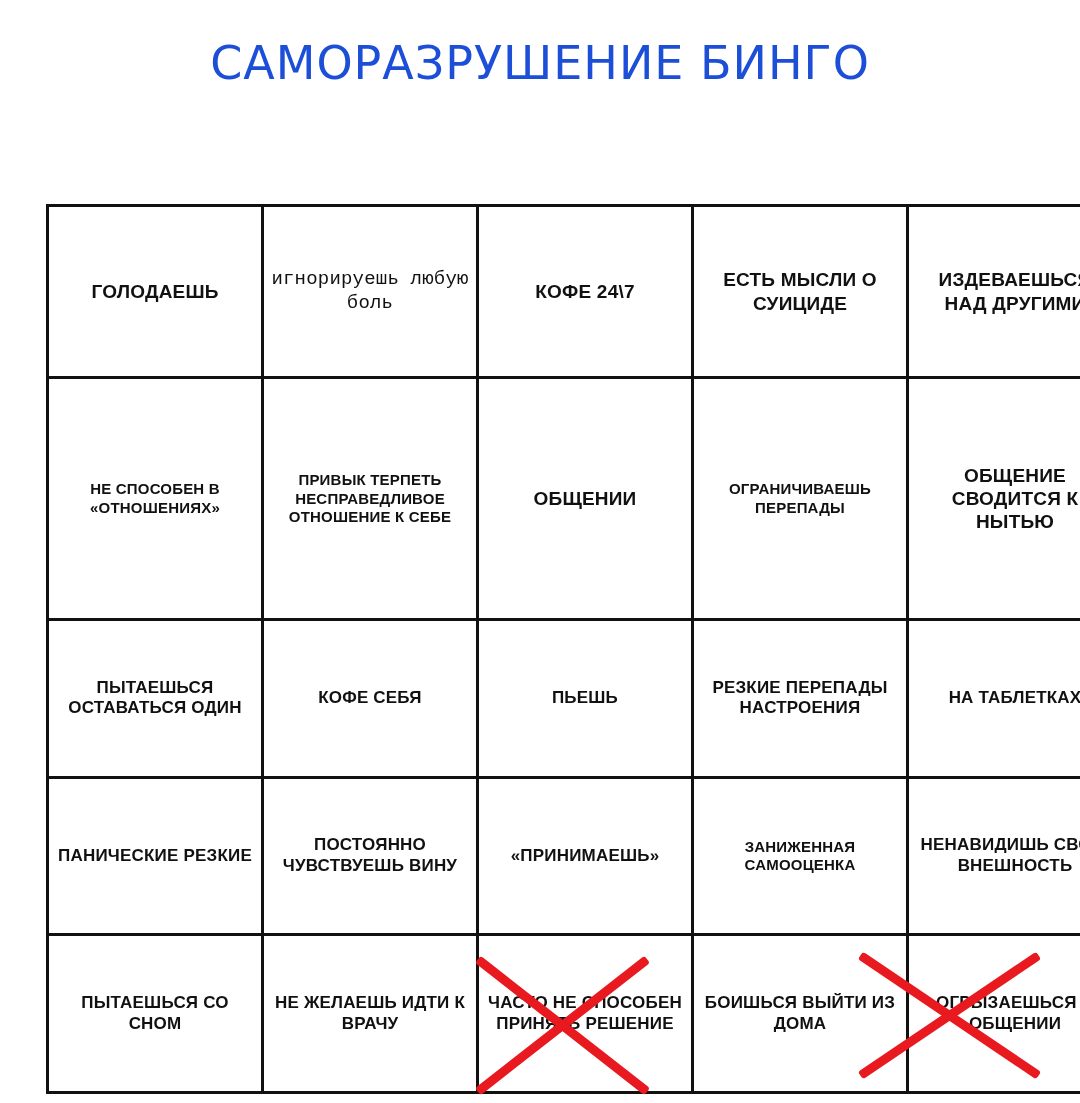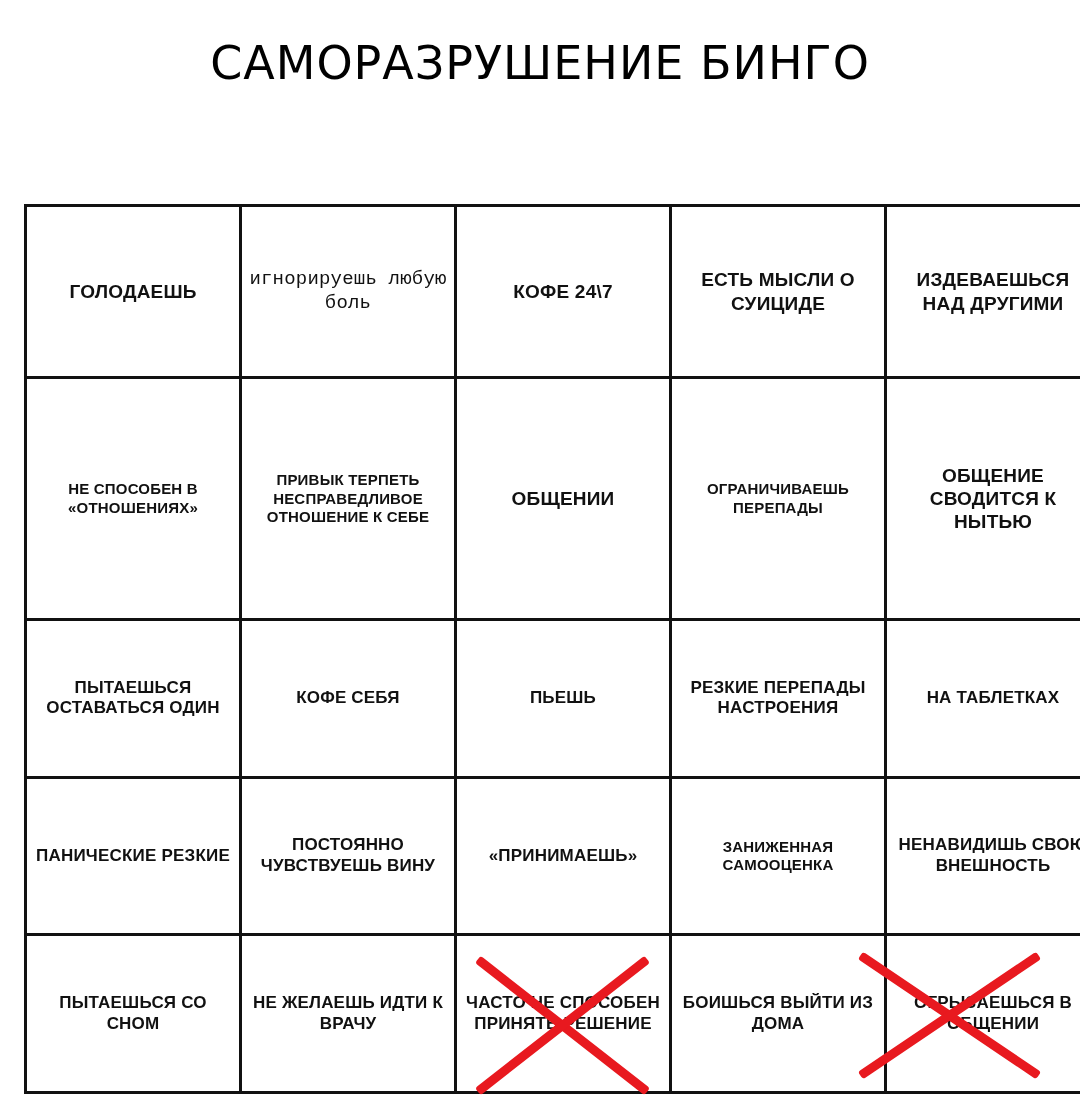--- a/index.html
+++ b/index.html
@@ -19,28 +19,28 @@
     width: 1080px;
     height: 1103px;
     position: relative;
     background: #ffffff;
   }
   .title {
     text-align: center;
     font-size: 46px;
     letter-spacing: 1px;
     font-weight: 400;
-    color: #000000;
+    color: #1d4ed8;
     margin: 36px 0 0 0;
     font-family: "DejaVu Sans", sans-serif;
     white-space: nowrap;
   }
   .grid-wrap {
     position: absolute;
-    left: 24px;
+    left: 46px;
     top: 168px;
     width: 1000px;
     height: 868px;
   }
   table.bingo {
     border-collapse: collapse;
     width: 1000px;
     height: 890px;
     table-layout: fixed;
   }

